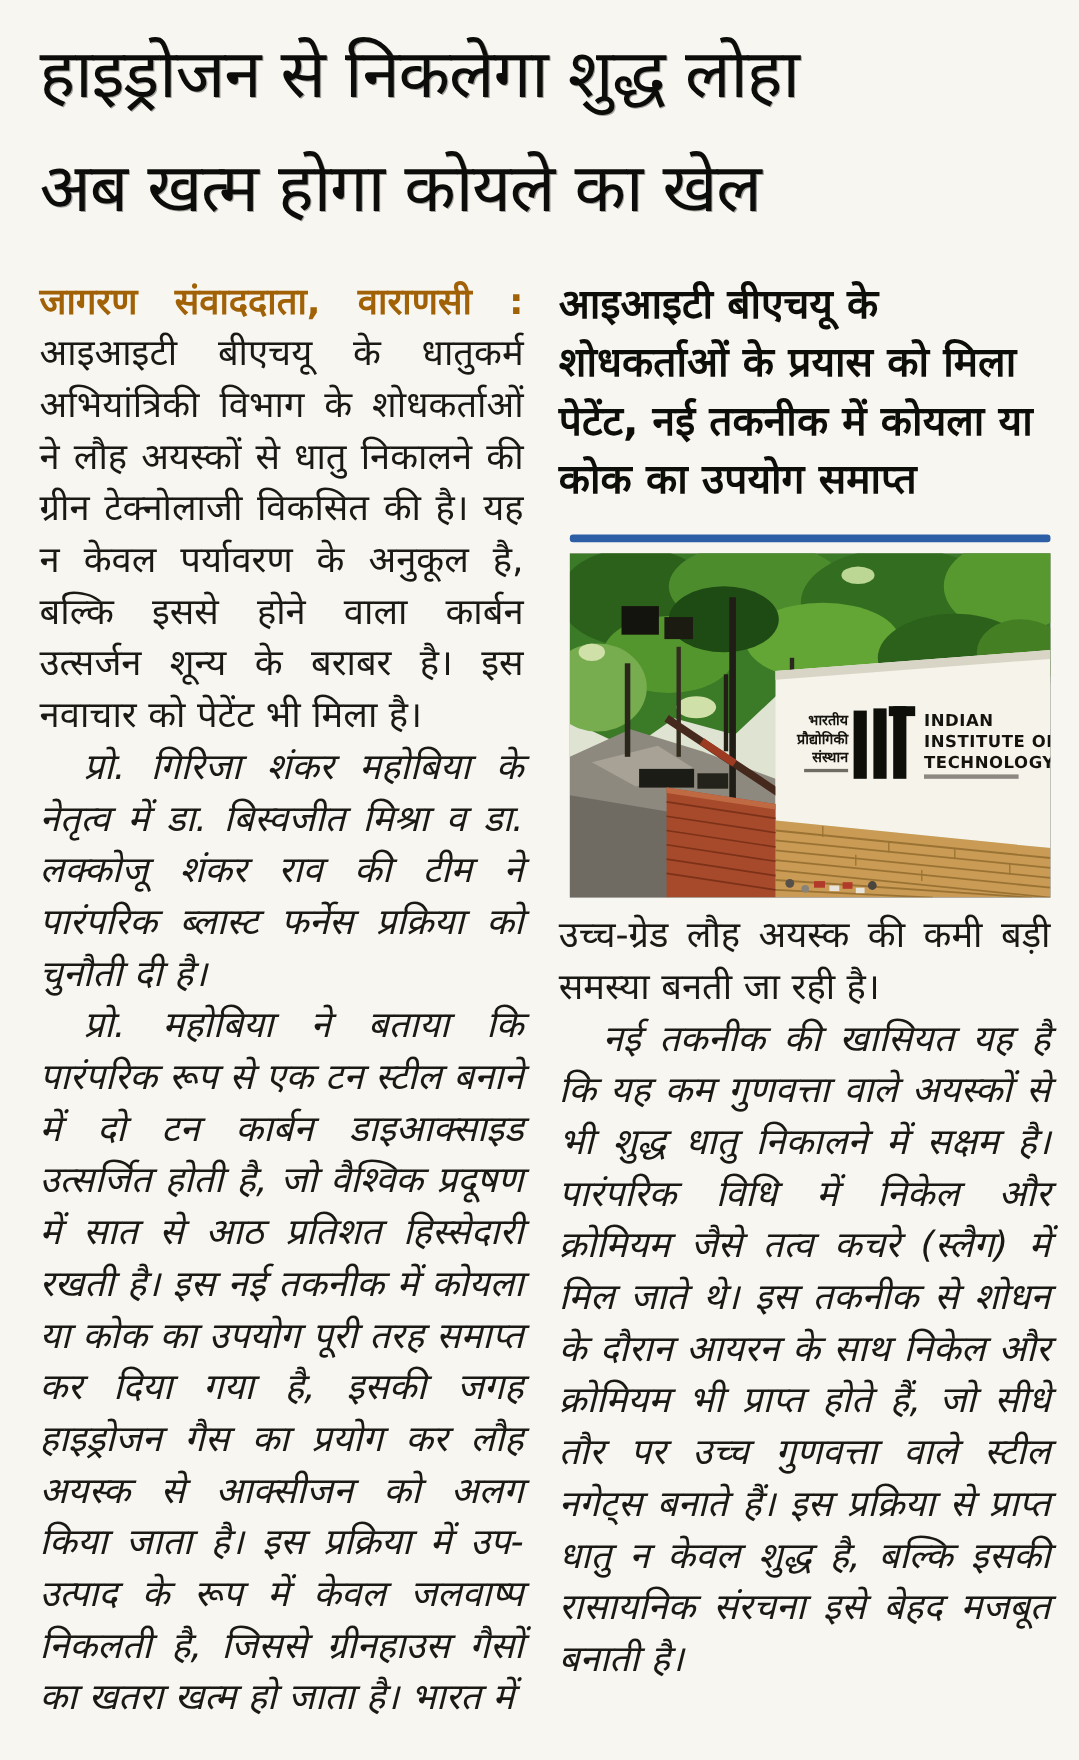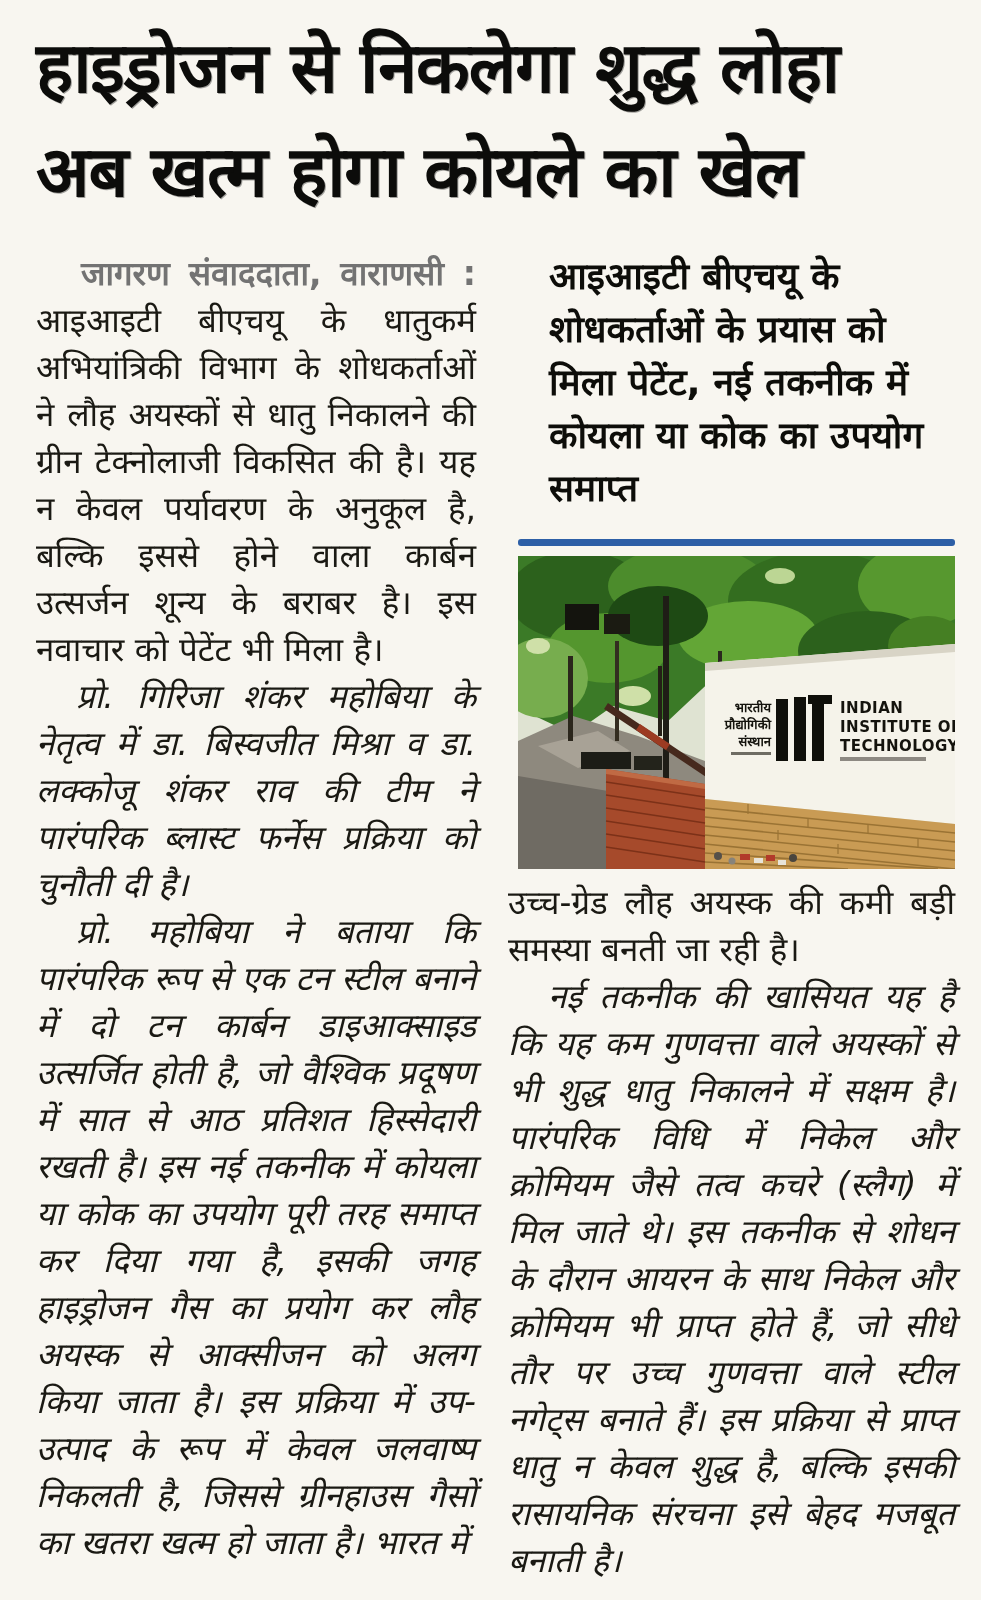--- a/index.html
+++ b/index.html
@@ -10,42 +10,42 @@
     font-family:"DejaVu Sans","Liberation Sans",sans-serif;
     color:#161511;
     overflow:hidden;
     position:relative;
   }
   .page { width:981px; height:1600px; padding:10px 26px 0 36px; position:relative; }
 
   
   .headline { margin-top:6px; margin-bottom:26px; }
   .headline .hl-line {
-    font-size:70px; font-weight:700; line-height:104px;
+    font-size:61px; font-weight:400; line-height:104px;
     letter-spacing:-1px; color:#0c0c0a;
     text-shadow:1px 1px 0 rgba(0,0,0,.35);
     white-space:nowrap;
   }
 
   
   .columns { display:flex; gap:32px; align-items:flex-start; }
   .col-left  { width:440px; }
   .col-right { width:447px; }
 
   .body-text p {
     font-size:33px; line-height:47px;
     text-align:justify; color:#1a1913;
   }
   .body-text p.indent { text-indent:40px;font-style:italic; }
-  .dateline { font-weight:bold; color:#737373;margin-left:45px; }
+  .dateline { font-weight:bold; color:#a16207; }
 
   
   .standfirst {
     font-size:37px; line-height:53px; font-weight:bold;
-    color:#0d0d09; text-align:left; margin-bottom:24px;margin-left:41px;
+    color:#0d0d09; text-align:left; margin-bottom:24px;
   }
 
   
   .photo-block { margin-left:10px; width:437px; }
   .photo-rule { width:437px; height:7px; background:#2d5fa6; border-radius:3px; margin-bottom:10px; }
   .photo-frame { width:437px; height:313px; overflow:hidden; background:#737373; }
   .photo-frame svg { display:block; }
 
   .rc-after { margin-top:10px; }
 </style>

